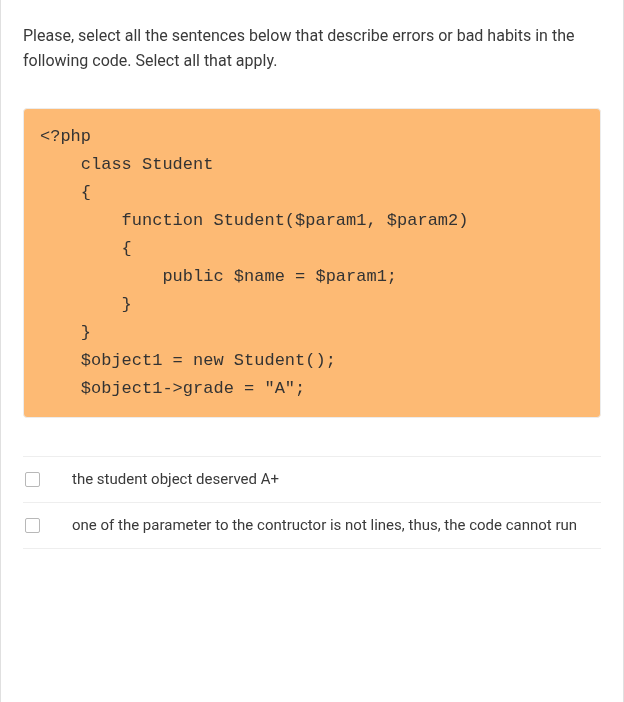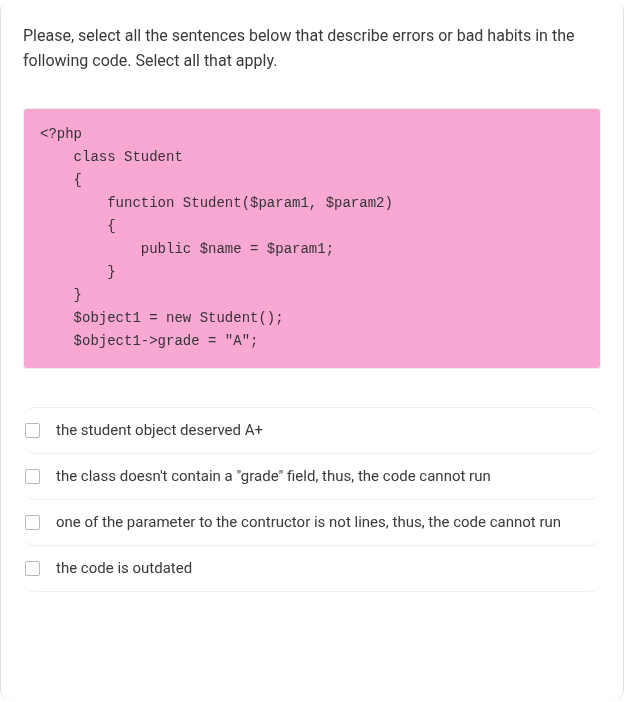--- a/index.html
+++ b/index.html
@@ -1,15 +1,15 @@
 <!DOCTYPE html>
 <html><head>
 <meta charset="utf-8">
 <style>
-  * { box-sizing: border-box; border-radius: 12px; }
+  * { box-sizing: border-box; }
   body {
     margin: 0;
     padding: 0;
     font-family: -apple-system, BlinkMacSystemFont, "Segoe UI", Roboto, "Helvetica Neue", Arial, sans-serif;
     background: #ffffff;
     color: #333;
     width: 624px;
   }
   .container {
     border-left: 1px solid #e0e0e0;
@@ -20,43 +20,43 @@
   .question-text {
     font-size: 16px;
     line-height: 1.55;
     color: #3a3a3a;
     margin: 0 0 14px 0;
   }
   .question-text p {
     margin: 0 0 14px 0;
   }
   .code-block {
-    background: #f9a8d4;
+    background: #fdba74;
     border: 1px solid #ececec;
     border-radius: 4px;
     padding: 14px 16px;
     margin: 34px 0 38px 0;
     font-family: "Courier New", Courier, monospace;
-    font-size: 14px;
+    font-size: 17px;
     line-height: 1.65;
     color: #333;
     white-space: pre;
     overflow-x: auto;
   }
   .options {
     display: flex;
     flex-direction: column;
     gap: 0;
   }
   .option-row {
     display: flex;
     align-items: center;
     padding: 12px 0;
     border-bottom: 1px solid #eeeeee;
-    gap: 12px;
+    gap: 28px;
   }
   .option-row:first-child {
     border-top: 1px solid #eeeeee;
   }
   .option-row input[type="checkbox"] {
     width: 15px;
     height: 15px;
     margin: 0 4px 0 2px;
     accent-color: #555;
     cursor: pointer;
@@ -96,31 +96,23 @@
     $object1 = new Student();
     $object1-&gt;grade = "A";</div>
 
   <div class="options">
 
     <label class="option-row">
       <input type="checkbox" style="">
       <span class="option-label">the student object deserved A+</span>
     </label>
 
-    <label class="option-row">
-      <input type="checkbox" style="">
-      <span class="option-label">the class doesn't contain a "grade" field, thus, the code cannot run</span>
-    </label>
 
     <label class="option-row">
       <input type="checkbox" style="">
       <span class="option-label">one of the parameter to the contructor is not lines, thus, the code cannot run</span>
     </label>
 
-    <label class="option-row">
-      <input type="checkbox" style="">
-      <span class="option-label">the code is outdated</span>
-    </label>
 
 
   </div>
 
 </div>
 
 </body></html>

